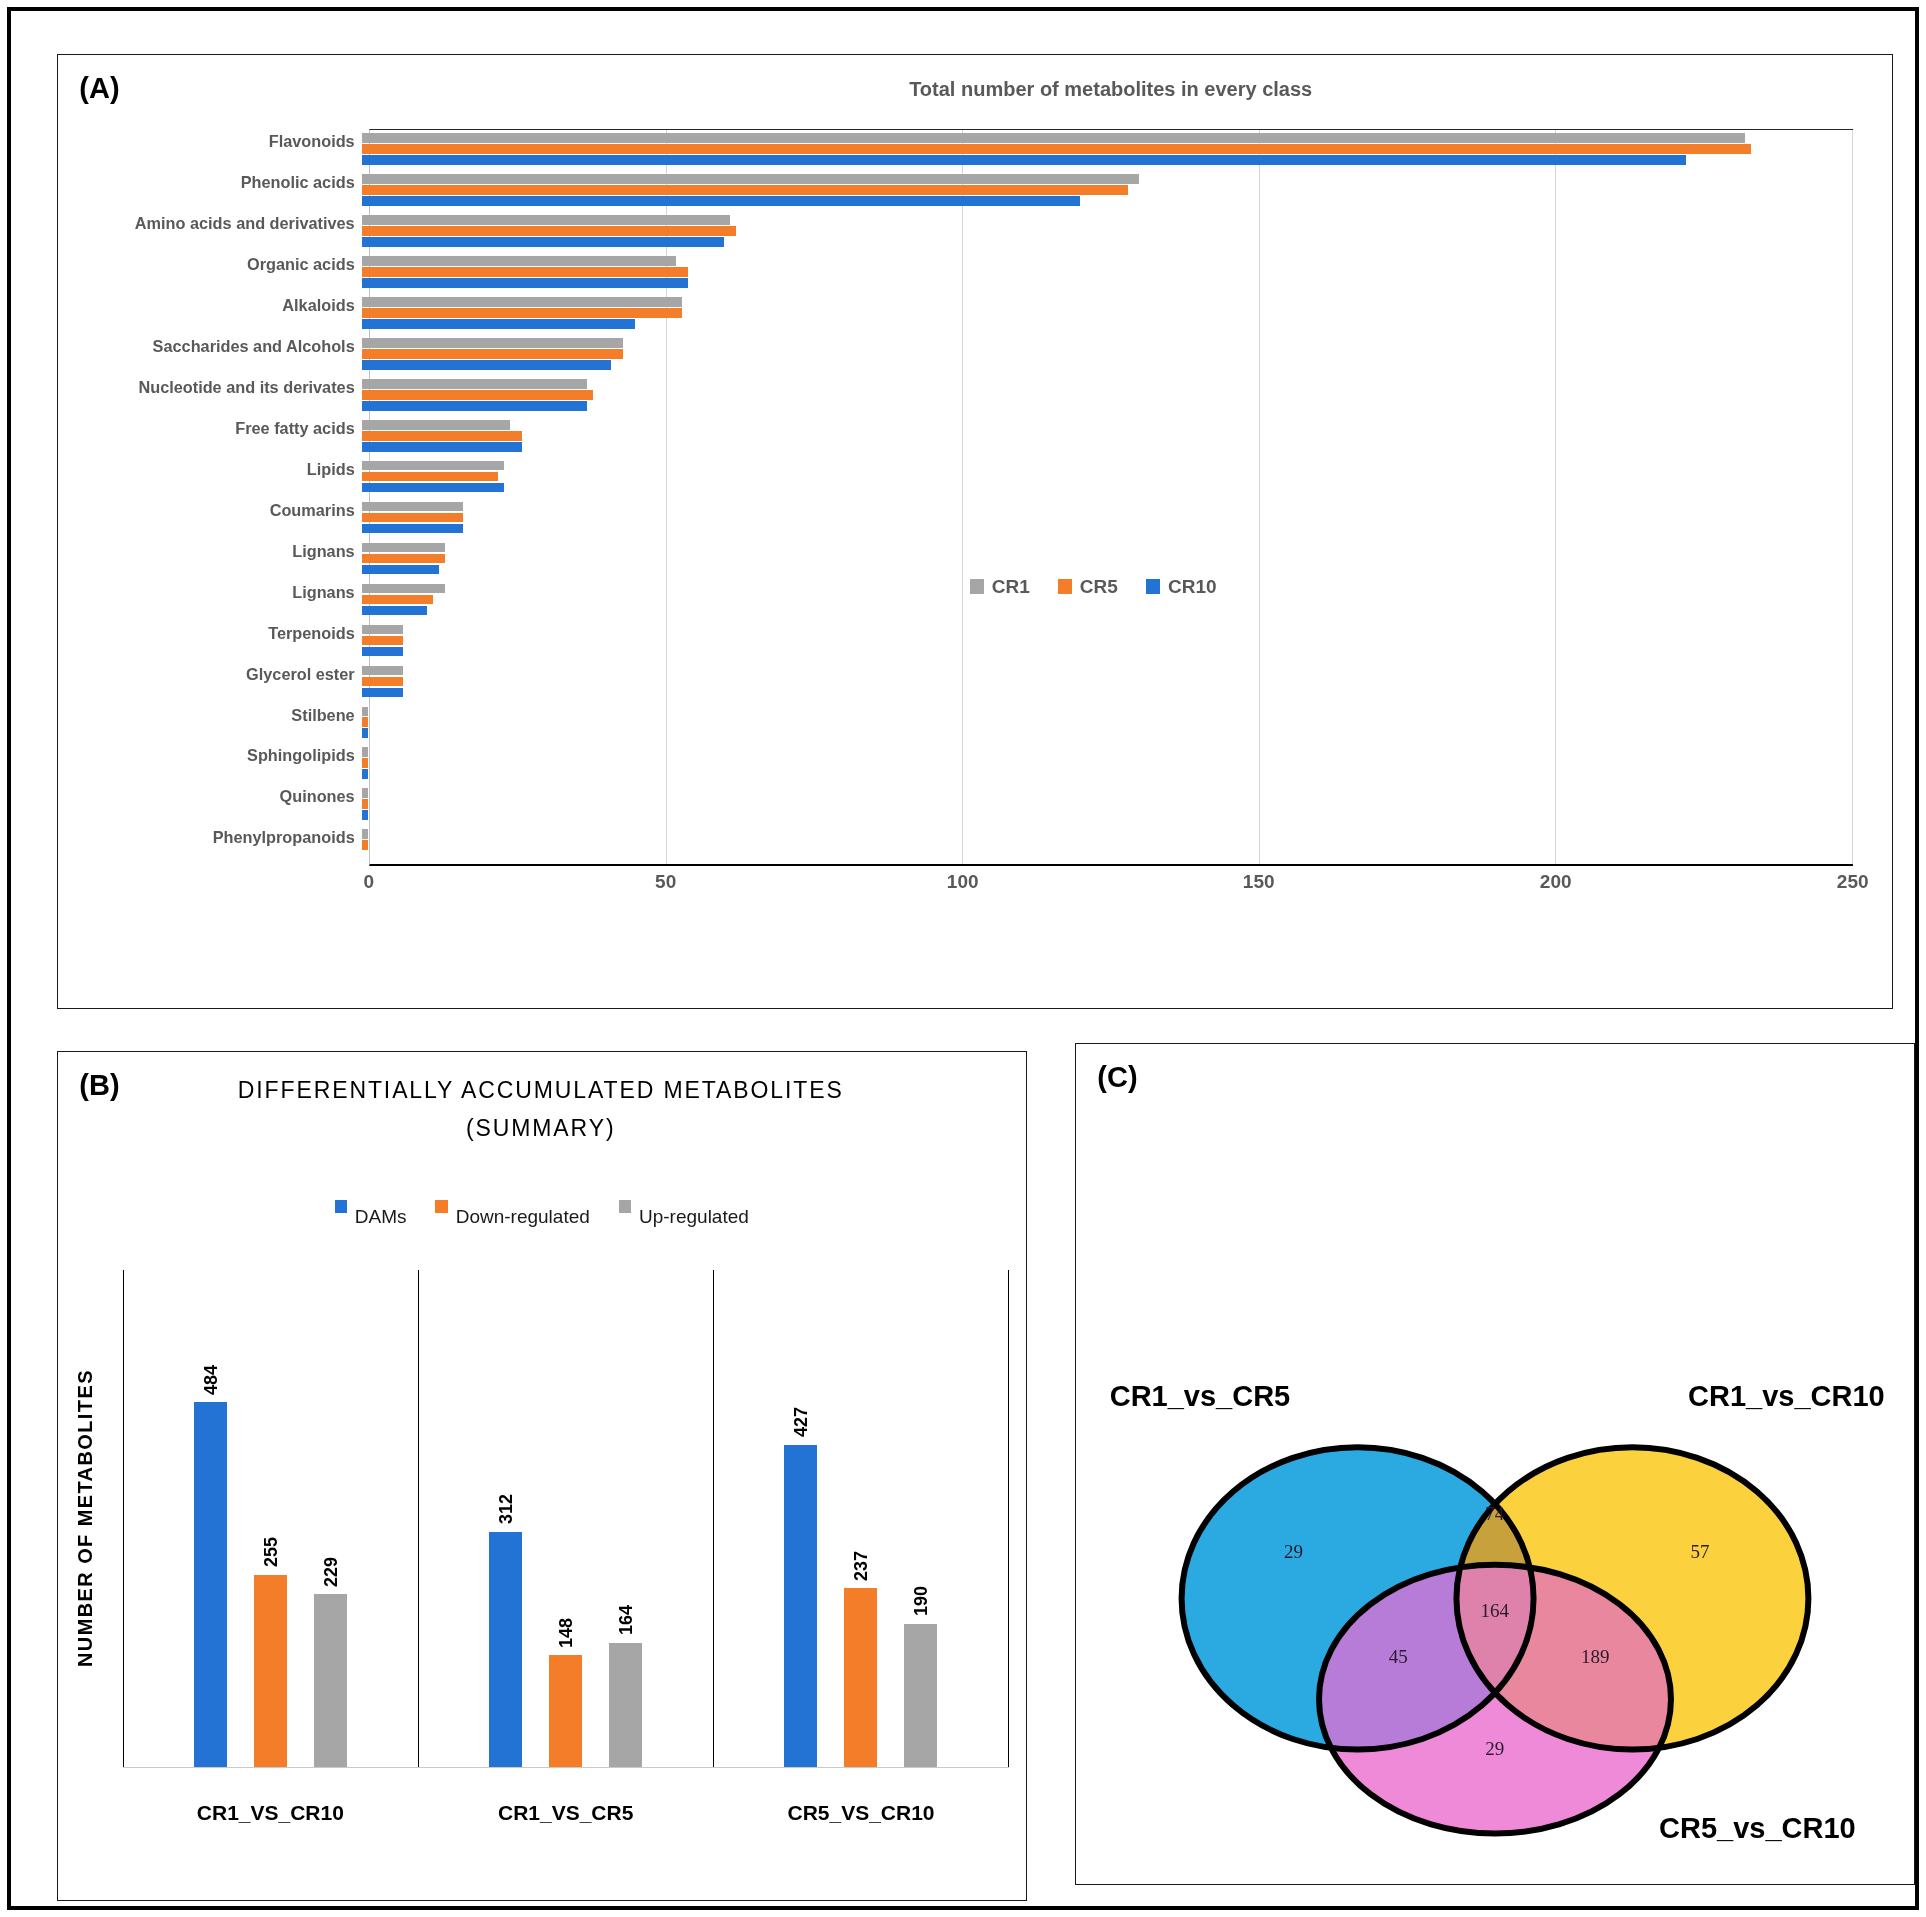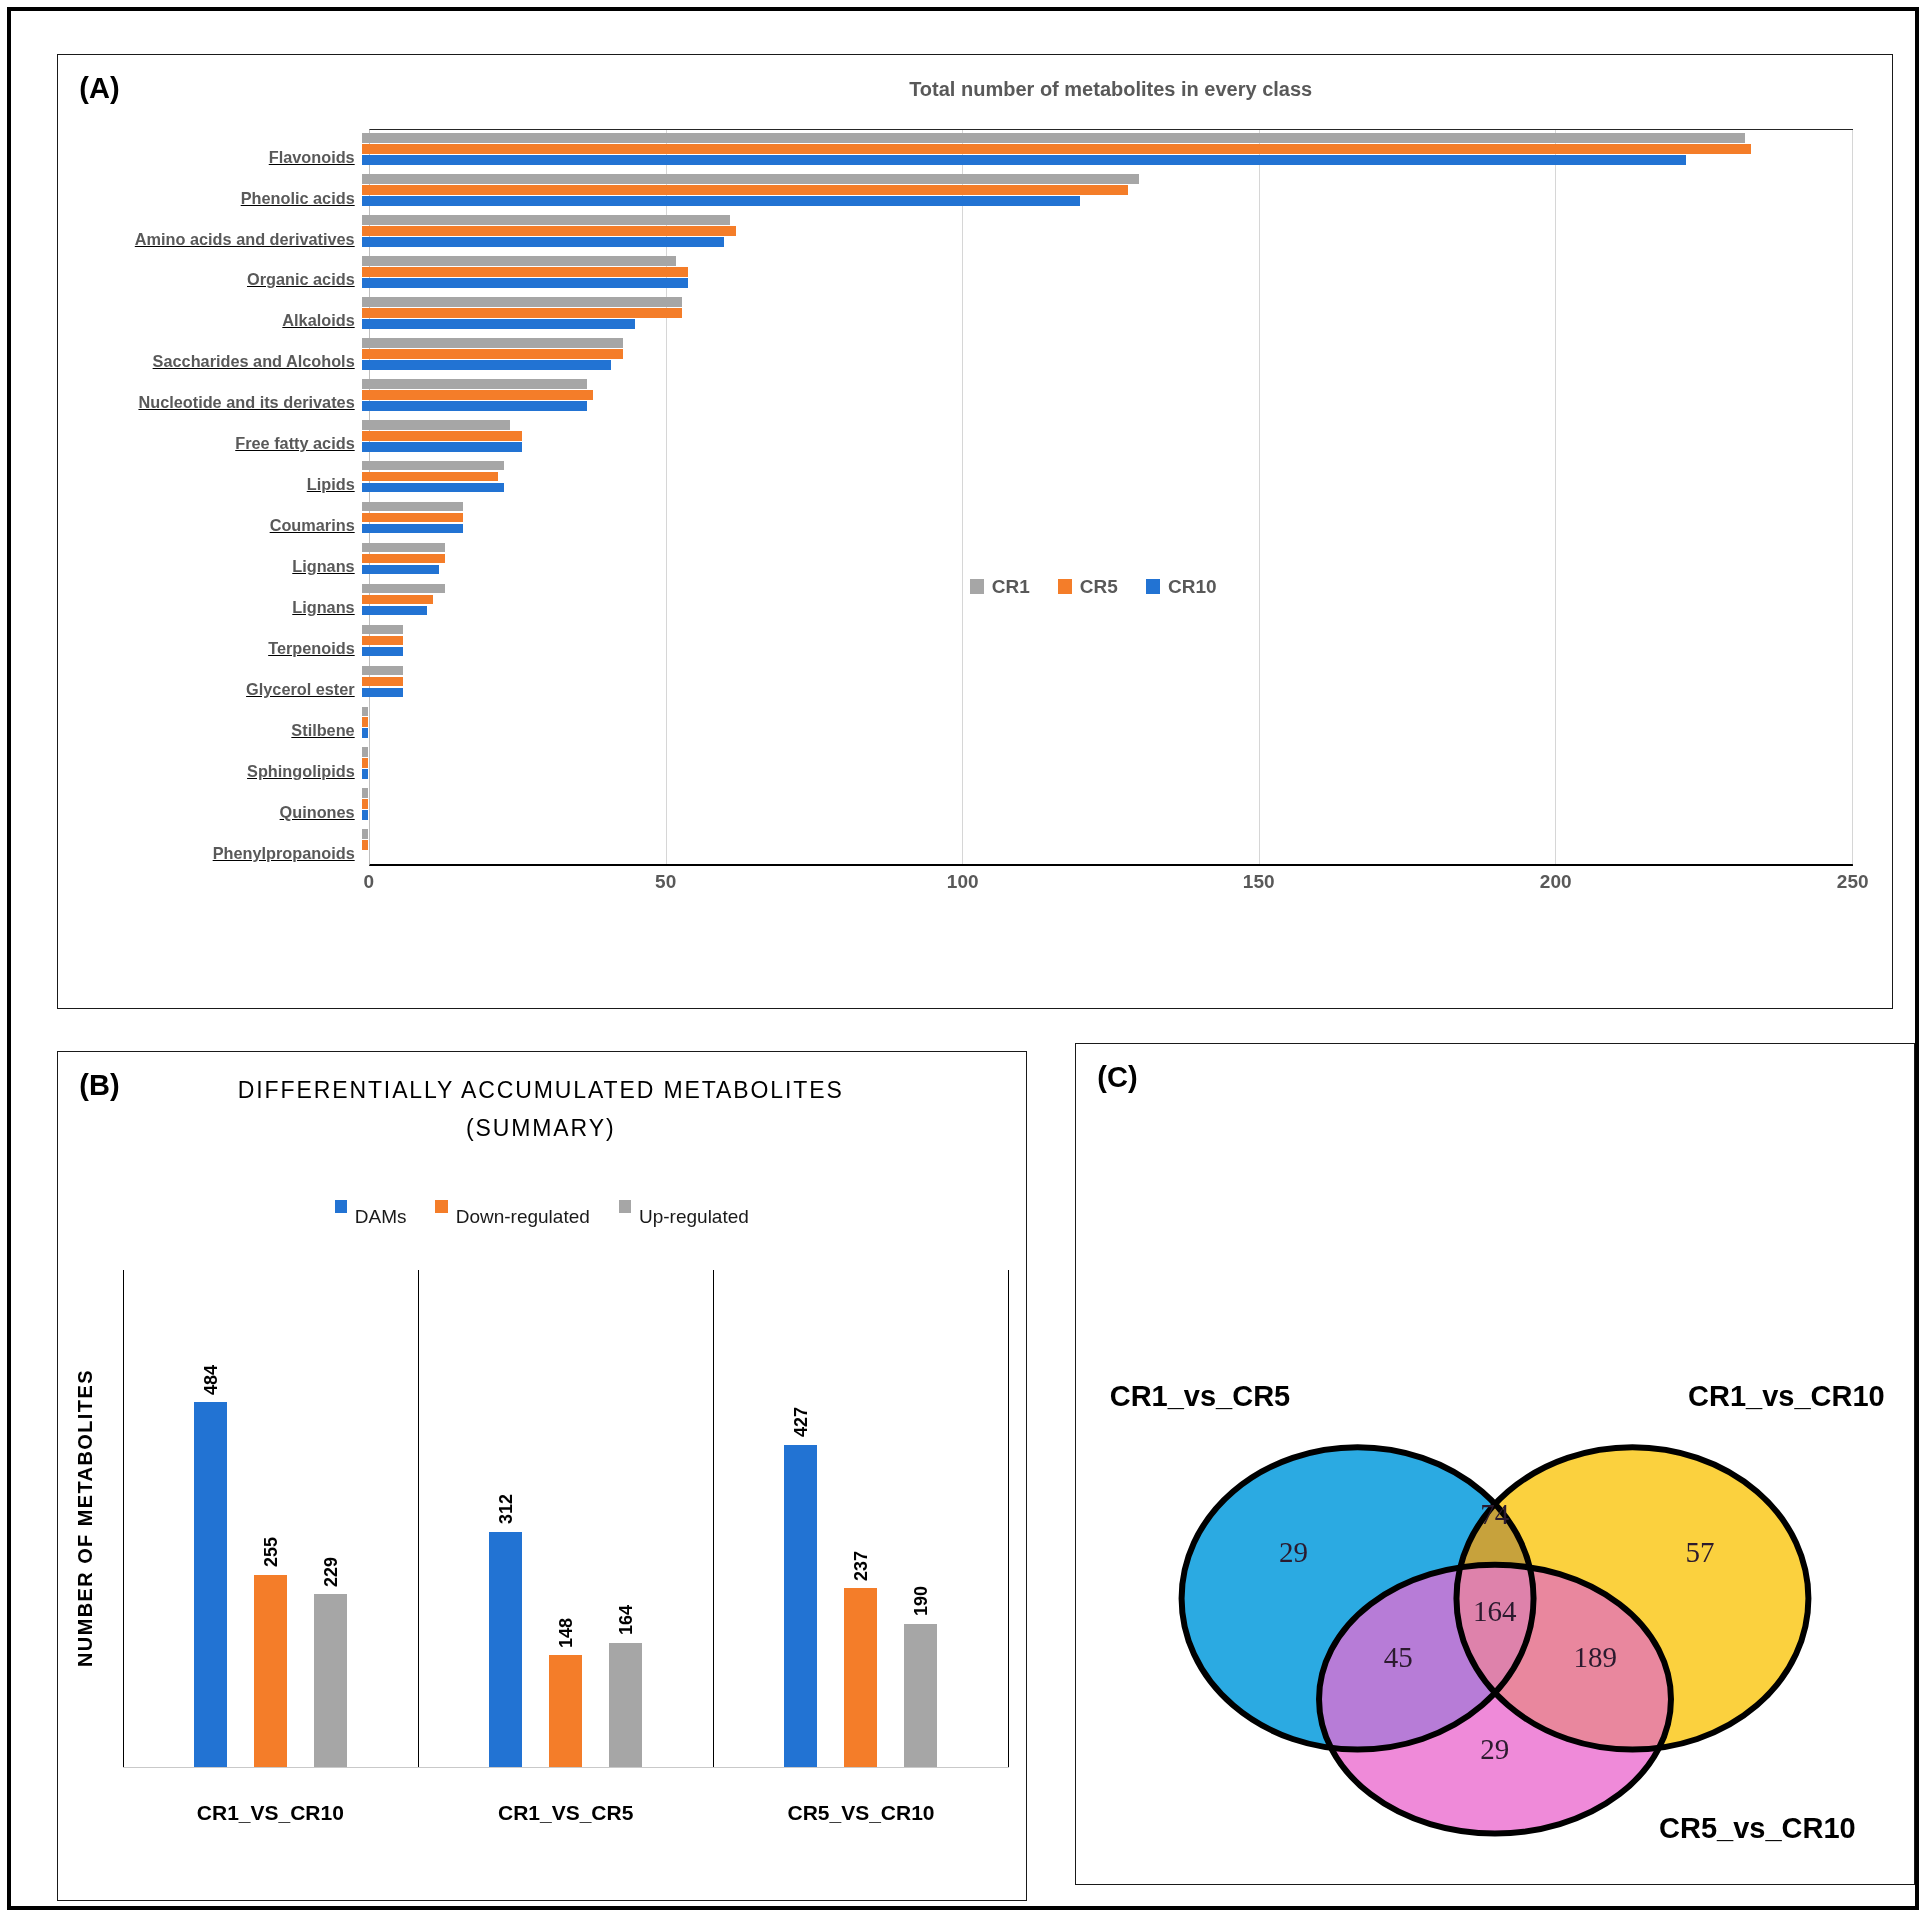--- a/index.html
+++ b/index.html
@@ -12,21 +12,21 @@
   .panel-letter{position:absolute;left:21.6px;top:17px;font-size:29px;font-weight:bold;color:#000;}
   
   .pa-title{position:absolute;left:311px;top:23px;width:1484px;text-align:center;
             font-size:20px;font-weight:bold;color:#595959;}
   .pa-grid{position:absolute;left:311px;top:74px;width:1484px;height:737px;
            border-top:1.9px solid #262626;border-right:1.4px solid #262626;border-bottom:2.9px solid #000;
            border-left:1px solid #BFBFBF;box-sizing:border-box;}
   .pa-gridline{position:absolute;top:0;bottom:0;width:1px;background:#D6D6D6;}
   .pa-rows{position:absolute;left:0px;top:74px;width:1795px;height:737px;
            display:flex;flex-direction:column;justify-content:space-around;}
-  .pa-row{display:flex;align-items:flex-end;text-decoration:underline;}
+  .pa-row{display:flex;align-items:flex-start;}
   .pa-cat-label{flex:0 0 297px;margin-right:7.2px;text-align:right;font-size:16.3px;font-weight:bold;color:#595959;line-height:1;}
   .pa-bars{flex:0 0 1484px;display:flex;flex-direction:column;gap:1.4px;}
   .pa-bar{height:9.6px;}
   .pa-ticks{position:absolute;left:0;top:816px;width:100%;height:29px;}
   .pa-tick{position:absolute;width:58px;margin-left:-29px;text-align:center;
            font-size:19px;font-weight:bold;color:#595959;}
   .pa-legend{position:absolute;left:912px;top:521px;display:flex;gap:28px;align-items:flex-start;}
   .legend-item{display:flex;align-items:center;gap:7.7px;}
   .legend-swatch{width:14.4px;height:14.4px;display:inline-block;}
   .pa-legend .legend-label{font-size:19px;font-weight:bold;color:#595959;}
@@ -53,21 +53,21 @@
   .pb-xlabel{flex:1 1 0;text-align:center;font-size:21px;font-weight:bold;color:#000;}
   
   .pc-title{position:absolute;left:48px;top:23px;width:742px;text-align:center;
             font-size:32px;font-weight:bold;color:#000;}
   .pc-set-label{position:absolute;font-size:29px;font-weight:bold;color:#000;white-space:nowrap;}
   #pc-label-left{left:34px;top:336px;}
   #pc-label-right{right:29px;top:336px;}
   #pc-label-bottom{right:58px;top:768px;}
   .pc-venn-svg{position:absolute;left:0;top:0;width:100%;height:100%;}
   .pc-num{position:absolute;transform:translate(-50%,-50%);
-          font-family:"Liberation Serif",serif;font-size:29px;color:#2b1a2e;}
+          font-family:"Liberation Serif",serif;font-size:19px;color:#2b1a2e;}
 </style>
 </head>
 <body>
 
 <div class="figure-frame">
 
   <div class="panel" id="panel-a">
     <div class="panel-letter">(A)</div>
     <div class="pa-title">Total number of metabolites in every class</div>
     <div class="pa-grid">

